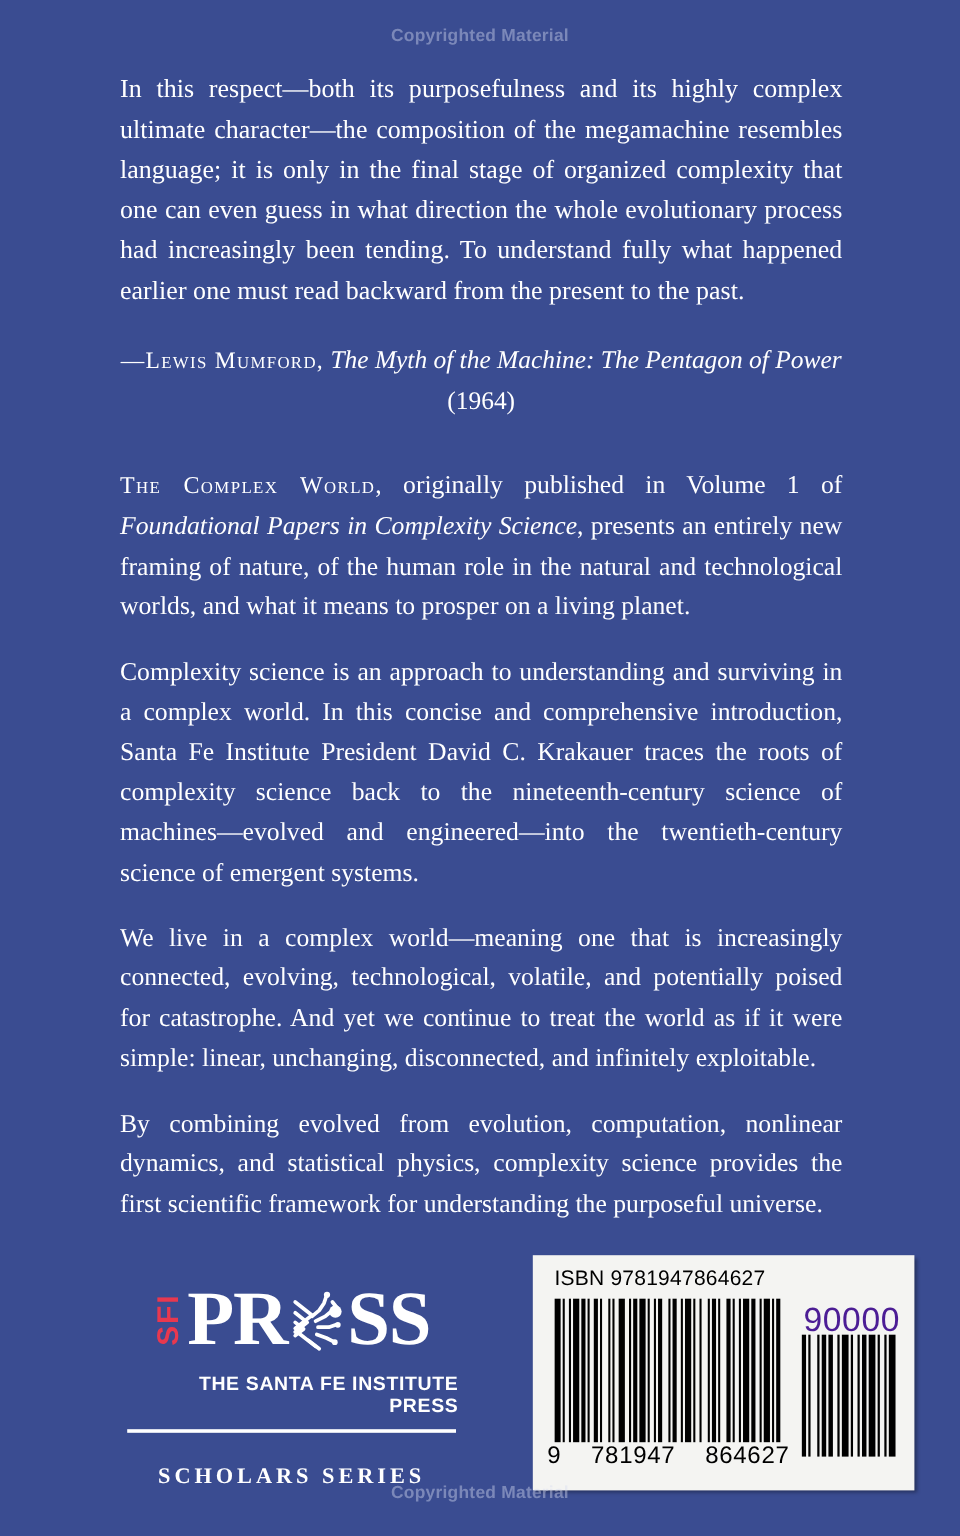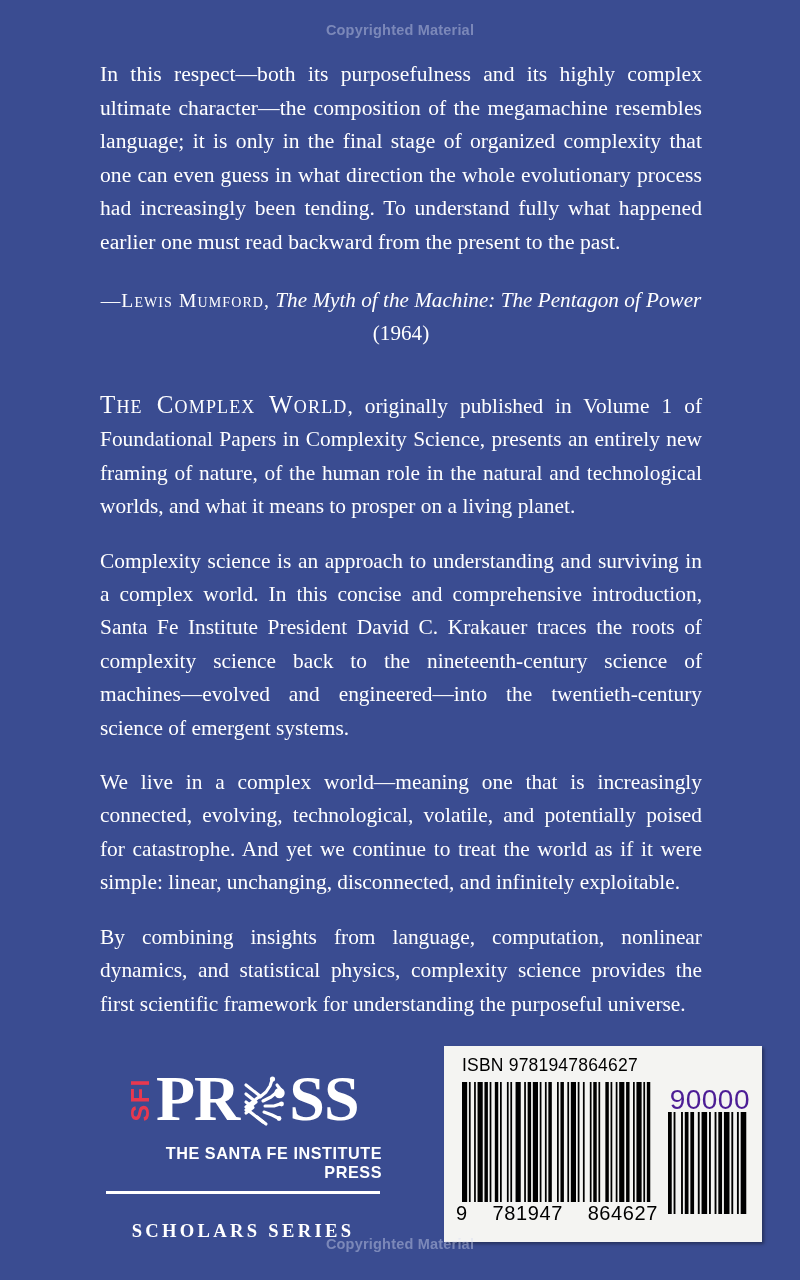--- a/index.html
+++ b/index.html
@@ -81,23 +81,23 @@
     margin: 0 0 21px 0;
     font-size: 21.4px;
     line-height: 33.4px;
     text-align: justify;
     text-align-last: left;
   }
   .blurb p:last-child { margin-bottom: 0; }
   .smallcaps {
     font-variant: small-caps;
     letter-spacing: 1.15px;
-    font-size: 25px;
-  }
-  .ital { }
+    font-size: 20px;
+  }
+  .ital { font-style: italic; }
 
   
   .logo-block {
     position: absolute;
     left: 104px;
     top: 1062px;
     width: 278px;
   }
   .logo-mark {
     position: relative;
@@ -237,21 +237,21 @@
       <span class="dash-name">—Lewis Mumford,</span>
       <span class="work">The Myth of the Machine: The Pentagon of Power</span>
       <span class="year">(1964)</span>
     </div>
   </div>
 
   <div class="blurb">
     <p><span class="smallcaps">The Complex World</span><span>, originally published in Volume 1 of </span><span class="ital">Foundational Papers in Complexity Science</span><span>, presents an entirely new framing of nature, of the human role in the natural and technological worlds, and what it means to prosper on a living planet.</span></p>
     <p>Complexity science is an approach to understanding and surviving in a complex world. In this concise and comprehensive introduction, Santa Fe Institute President David C. Krakauer traces the roots of complexity science back to the nineteenth-century science of machines—evolved and engineered—into the twentieth-century science of emergent systems.</p>
     <p>We live in a complex world—meaning one that is increasingly connected, evolving, technological, volatile, and potentially poised for catastrophe. And yet we continue to treat the world as if it were simple: linear, unchanging, disconnected, and infinitely exploitable.</p>
-    <p>By combining insights from language, computation, nonlinear dynamics, and statistical physics, complexity science provides the first scientific framework for understanding the purposeful universe.</p>
+    <p>By combining evolved from evolution, computation, nonlinear dynamics, and statistical physics, complexity science provides the first scientific framework for understanding the purposeful universe.</p>
   </div>
 
   <div class="logo-block">
     <div class="logo-mark">
       <span class="sfi-tag">SFI</span>
       <span class="press-word">
           <span>PR</span>
           <span class="glyph-slot"><svg width="50" height="58" viewBox="0 0 50 58" aria-hidden="true">
               <g stroke="#ffffff" stroke-width="3.1" fill="none" stroke-linecap="round" stroke-linejoin="round">
                 <path d="M7 12 L21 23 L7 34"></path>

